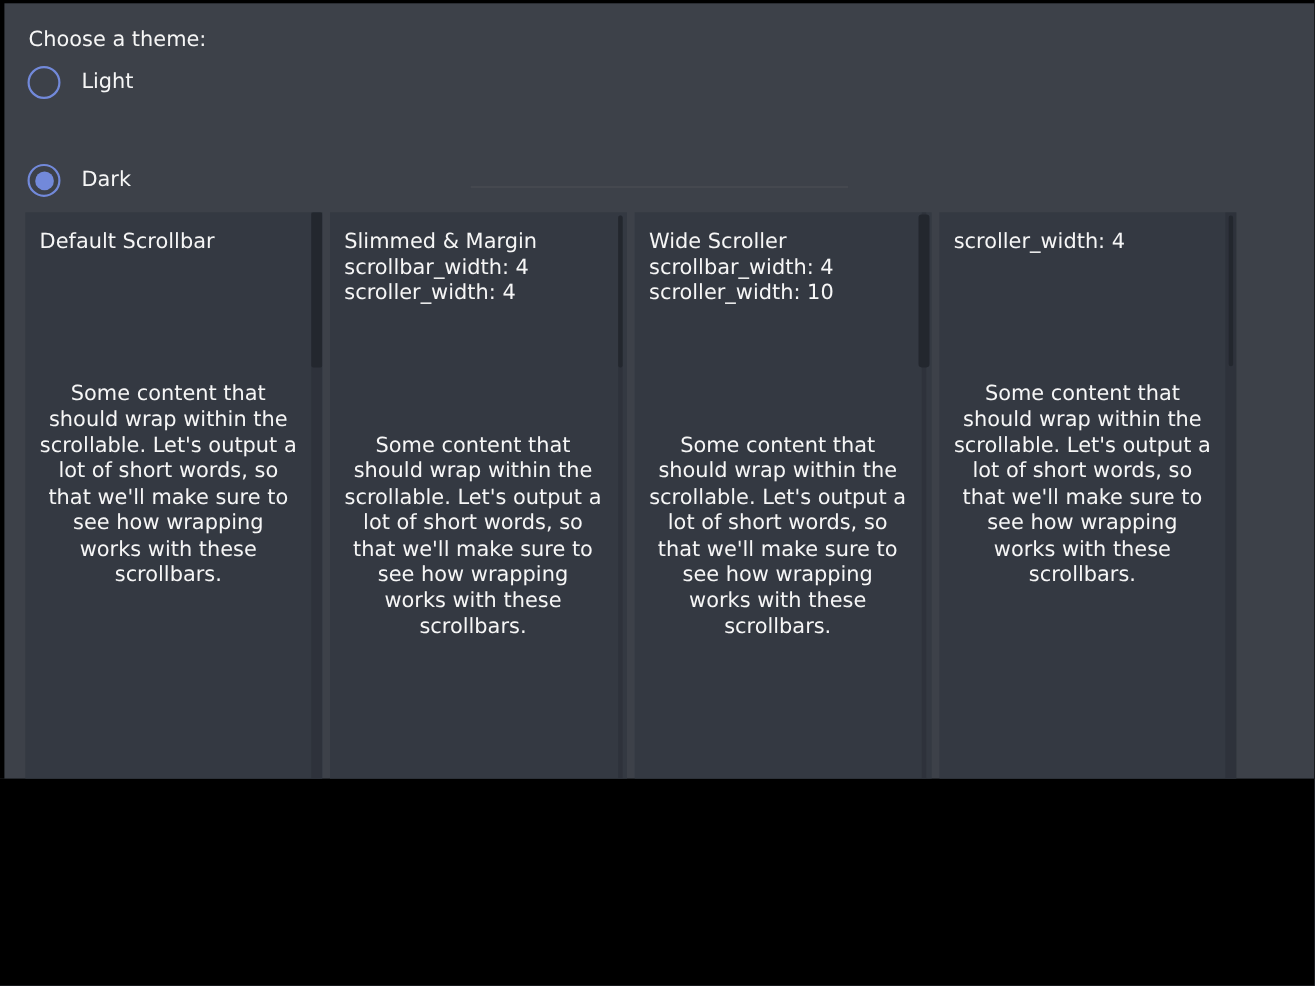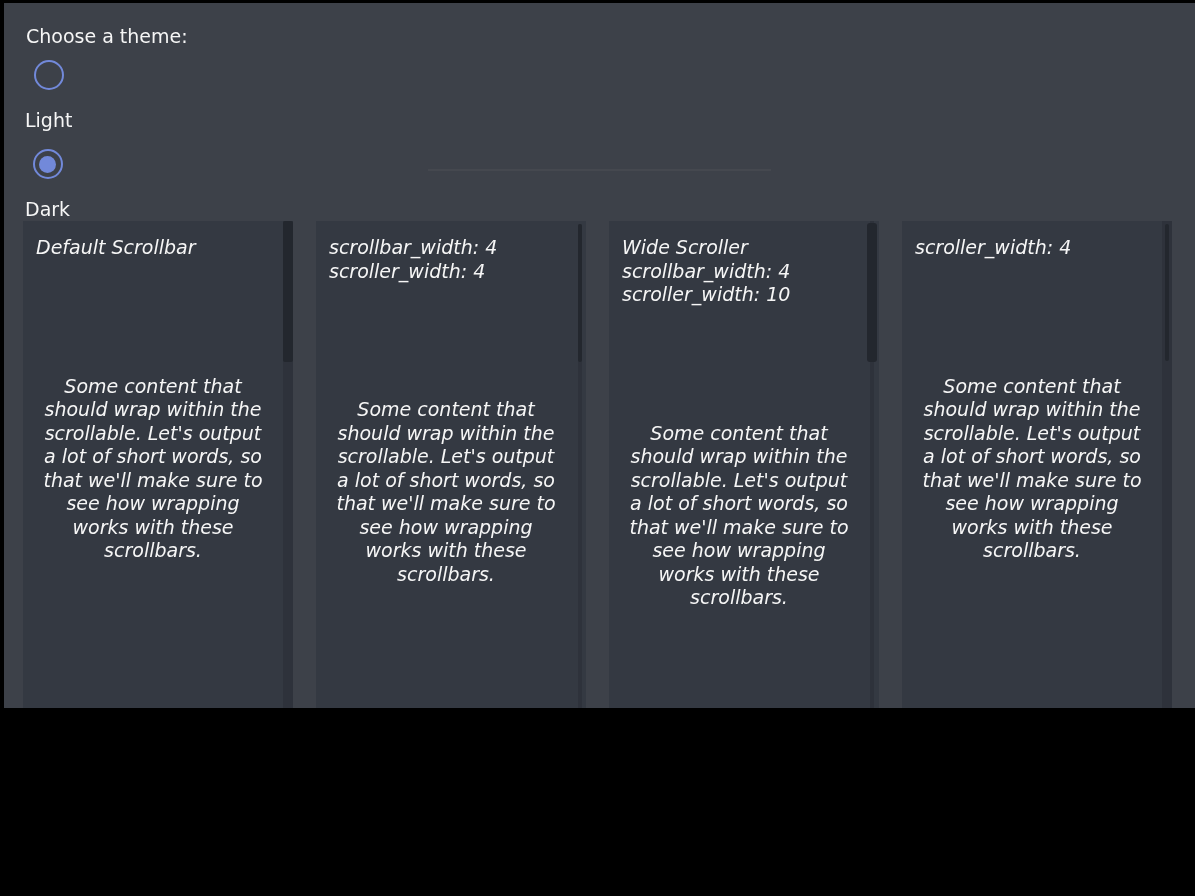--- a/index.html
+++ b/index.html
@@ -20,21 +20,20 @@
 
   
   .choose-label {
     position:absolute; left:22px; top:22px;
     font-size:19px;
   }
   .radio-row {
     position:absolute; left:21px;
     display:flex; align-items:center; gap:19px;
     cursor:pointer;
-    flex-direction:column;
   }
   .radio-row.light { top:57px; }
   .radio-row.dark  { top:102px;margin-top:44px; }
   .radio-circle {
     width:30px; height:30px; border-radius:50%;
     border:2px solid var(--accent, #7289da);
     display:flex; align-items:center; justify-content:center;
     flex:0 0 auto;
   }
   .radio-dot {
@@ -45,23 +44,23 @@
   .radio-row.selected .radio-dot { display:block; }
 
   .divider {
     position:absolute; left:424px; top:166px;
     width:343px; height:2px;
     background:#45484f;
   }
 
   
   .panels {
-    position:absolute; left:19px; top:218px;
+    position:absolute; left:19px; top:190px;
     width:1149px; height:669px;
-    display:flex; gap:23px;font-style:italic;
+    display:flex; gap:7px;
   }
   .panel {
     position:relative;
     width:270px; height:669px;
     background:var(--panel, #343942);
     overflow:hidden;
     flex:0 0 auto;
   }
   .panel-content { padding:15px 0 0 13px; }
   .panel-title, .panel-prop { width:240px; }
@@ -113,20 +112,21 @@
         <div class="panel-title">Default Scrollbar</div>
         <div class="spacer"></div>
         <div class="panel-body">Some content that should wrap within the scrollable. Let's output a lot of short words, so that we'll make sure to see how wrapping works with these scrollbars.</div>
       </div>
       <div class="sb-track"></div>
       <div class="sb-thumb"></div>
     </section>
 
     <section class="panel p1">
       <div class="panel-content">
+        <div class="panel-title">Slimmed &amp; Margin</div>
         <div class="panel-prop">scrollbar_width: 4</div>
         <div class="panel-prop">scroller_width: 4</div>
         <div class="spacer"></div>
         <div class="panel-body">Some content that should wrap within the scrollable. Let's output a lot of short words, so that we'll make sure to see how wrapping works with these scrollbars.</div>
       </div>
       <div class="sb-track"></div>
       <div class="sb-thumb"></div>
     </section>
 
     <section class="panel p2">

